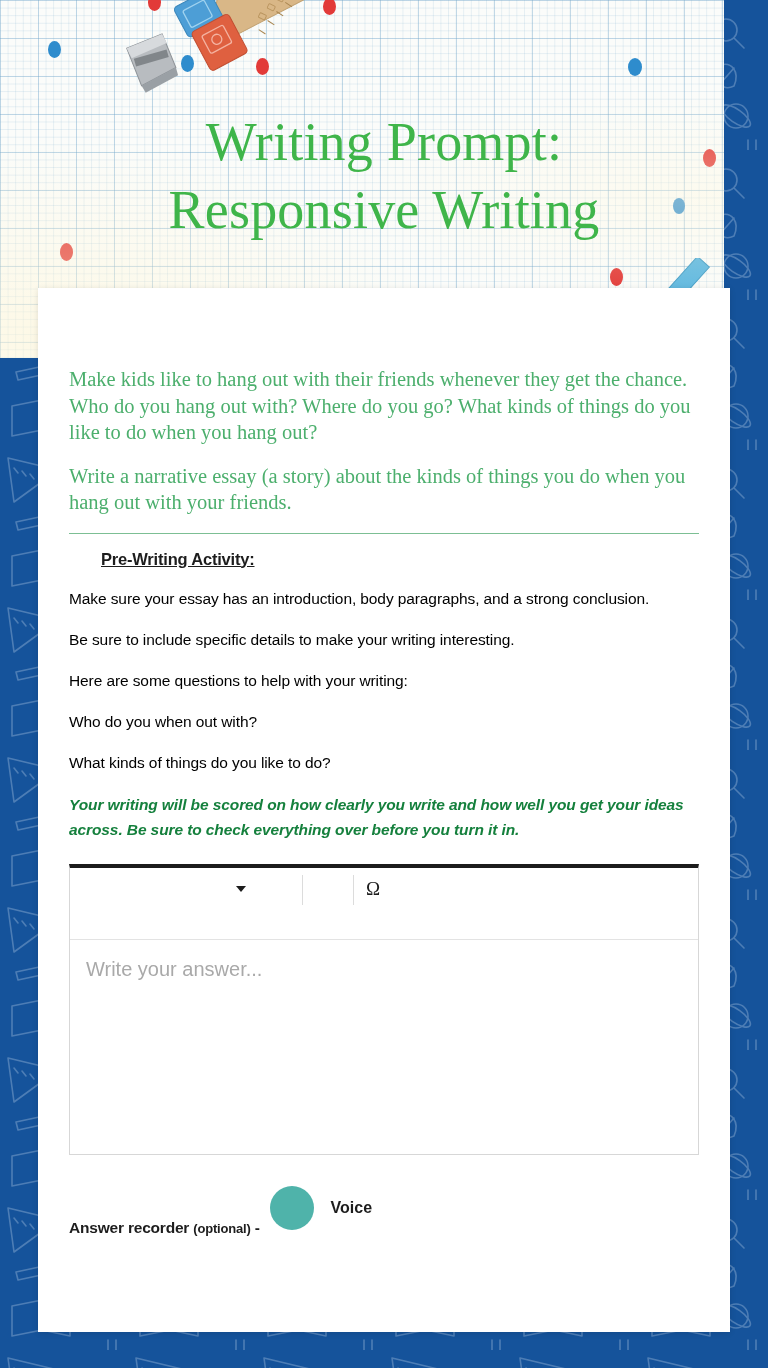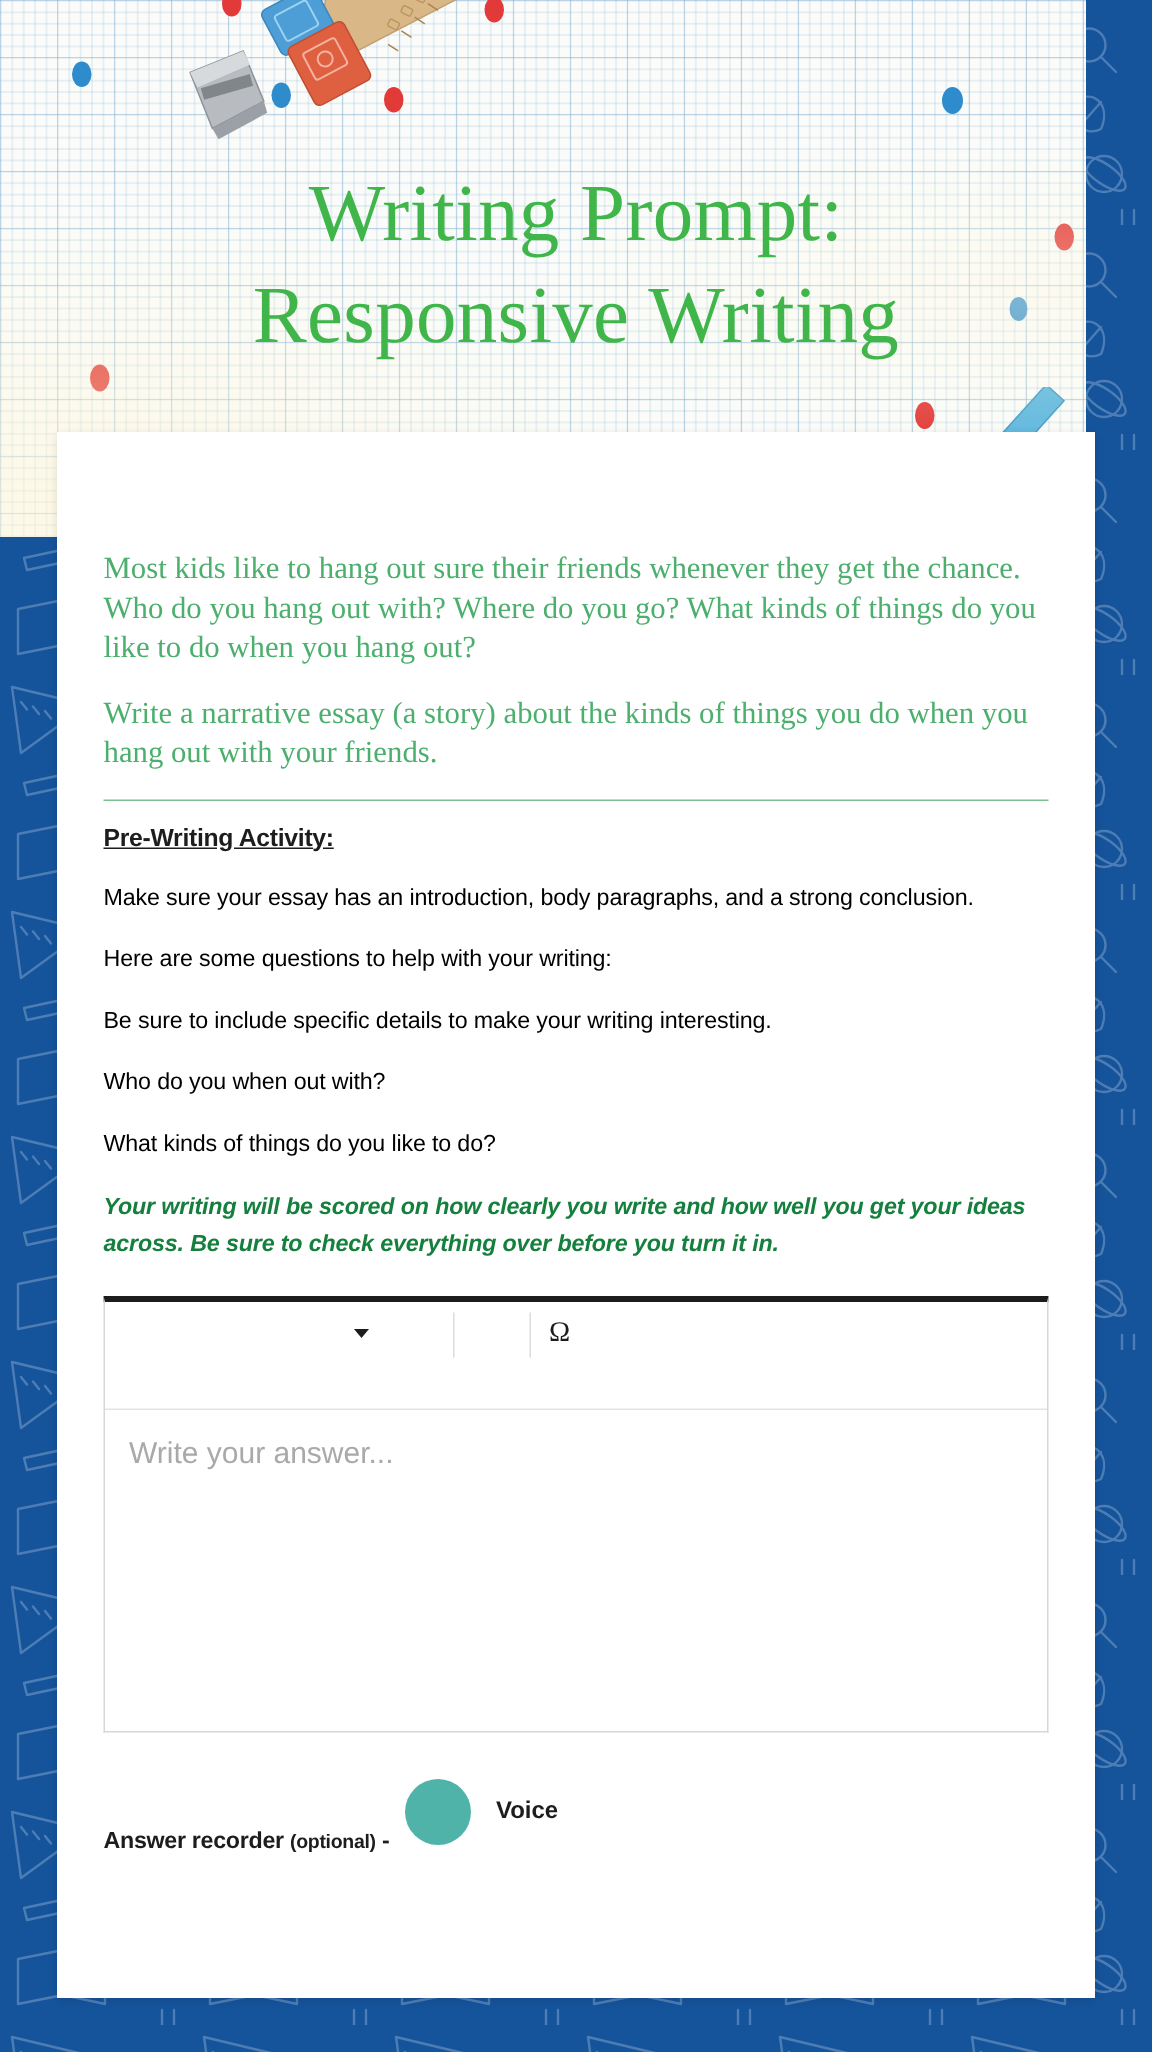--- a/index.html
+++ b/index.html
@@ -107,20 +107,21 @@
   }
 
   
   .sec-head {
     font-size: 16.5px;
     font-weight: bold;
     color: #1d1d1d;
     text-decoration: underline;
     margin-bottom: 18px;
     letter-spacing: -0.2px;
+    margin-left: 32px;
   }
   .body-p {
     font-size: 15.5px;
     line-height: 23px;
     color: #000000;
     margin-bottom: 18px;
     letter-spacing: -0.1px;
   }
   .note {
     font-size: 15.5px;
@@ -314,30 +315,30 @@
 
   <div id="title">
     <div>Writing Prompt:</div>
     <div>Responsive Writing</div>
   </div>
 </div>
 
 <div id="card">
   <div class="card-inner">
 
-    <p class="prompt">Most kids like to hang out sure their friends whenever they get the chance. Who do you hang out with? Where do you go? What kinds of things do you like to do when you hang out?</p>
+    <p class="prompt">Make kids like to hang out with their friends whenever they get the chance. Who do you hang out with? Where do you go? What kinds of things do you like to do when you hang out?</p>
     <p class="prompt">Write a narrative essay (a story) about the kinds of things you do when you hang out with your friends.</p>
 
     <hr class="green-rule">
 
     <div class="sec-head">Pre-Writing Activity:</div>
 
     <p class="body-p">Make sure your essay has an introduction, body paragraphs, and a strong conclusion.</p>
+    <p class="body-p">Be sure to include specific details to make your writing interesting.</p>
     <p class="body-p">Here are some questions to help with your writing:</p>
-    <p class="body-p">Be sure to include specific details to make your writing interesting.</p>
     <p class="body-p">Who do you when out with?</p>
     <p class="body-p">What kinds of things do you like to do?</p>
 
     <p class="note">Your writing will be scored on how clearly you write and how well you get your ideas across. Be sure to check everything over before you turn it in.</p>
 
     <div id="editor">
 
       <div id="toolbar">
         <div class="tb-group">
           <span class="tb-spacer"></span>

